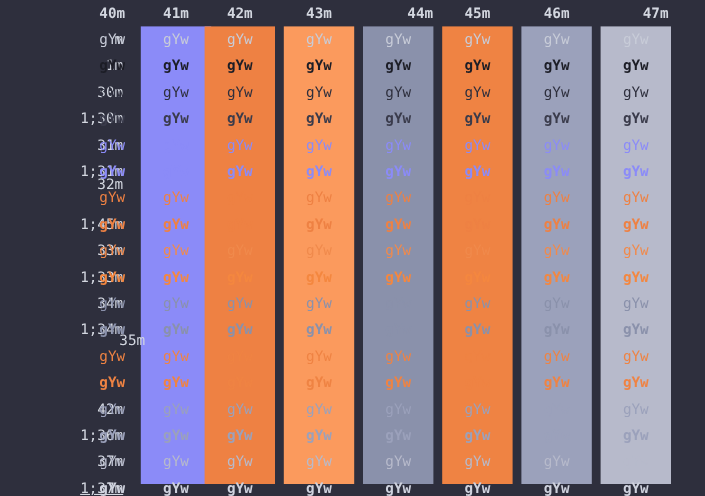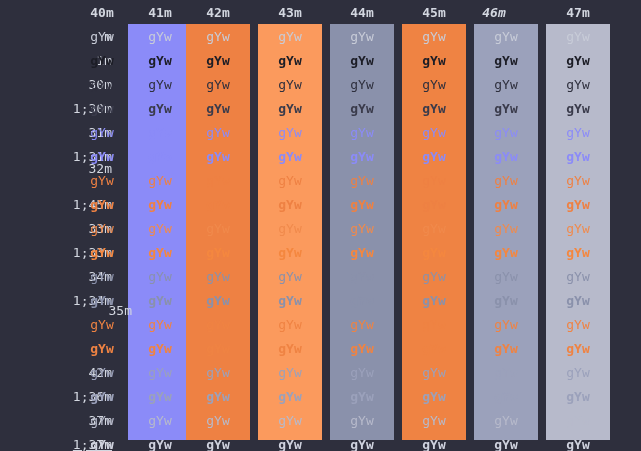--- a/index.html
+++ b/index.html
@@ -69,24 +69,24 @@
     <div class="bg-stripe" style="left: 186px; background: rgb(238, 129, 67);"></div>
     <div class="bg-stripe" style="left: 258px; background: rgb(251, 154, 93);"></div>
     <div class="bg-stripe" style="left: 330px; background: rgb(138, 145, 171);"></div>
     <div class="bg-stripe" style="left: 402px; background: rgb(239, 131, 67);"></div>
     <div class="bg-stripe" style="left: 474px; background: rgb(155, 161, 187);"></div>
     <div class="bg-stripe" style="left: 546px; background: rgb(183, 186, 203);"></div>
     <div class="col-header" style="left: 70px;">40m</div>
     <div class="col-header" style="left: 128px;">41m</div>
     <div class="col-header" style="left: 186px;">42m</div>
     <div class="col-header" style="left: 258px;">43m</div>
-    <div class="col-header" style="left: 330px;">44m</div>
+    <div class="col-header" style="left: 350px;">44m</div>
     <div class="col-header" style="left: 402px;">45m</div>
-    <div class="col-header" style="left: 462px; font-style: italic;">46m</div>
-    <div class="col-header" style="left: 546px;">47m</div>
+    <div class="col-header" style="left: 474px;">46m</div>
+    <div class="col-header" style="left: 564px;">47m</div>
     <div class="row-label" style="top: 30px;">m</div>
     <div class="cell" style="left: 70px; top: 30px; color: rgb(200, 204, 216);">gYw</div>
     <div class="cell" style="left: 128px; top: 30px; color: rgb(200, 204, 216);">gYw</div>
     <div class="cell" style="left: 186px; top: 30px; color: rgb(200, 204, 216);">gYw</div>
     <div class="cell" style="left: 258px; top: 30px; color: rgb(200, 204, 216);">gYw</div>
     <div class="cell" style="left: 330px; top: 30px; color: rgb(200, 204, 216);">gYw</div>
     <div class="cell" style="left: 402px; top: 30px; color: rgb(200, 204, 216);">gYw</div>
     <div class="cell" style="left: 474px; top: 30px; color: rgb(200, 204, 216);">gYw</div>
     <div class="cell" style="left: 546px; top: 30px; color: rgb(200, 204, 216);">gYw</div>
     <div class="row-label" style="top: 54px;">1m</div>

